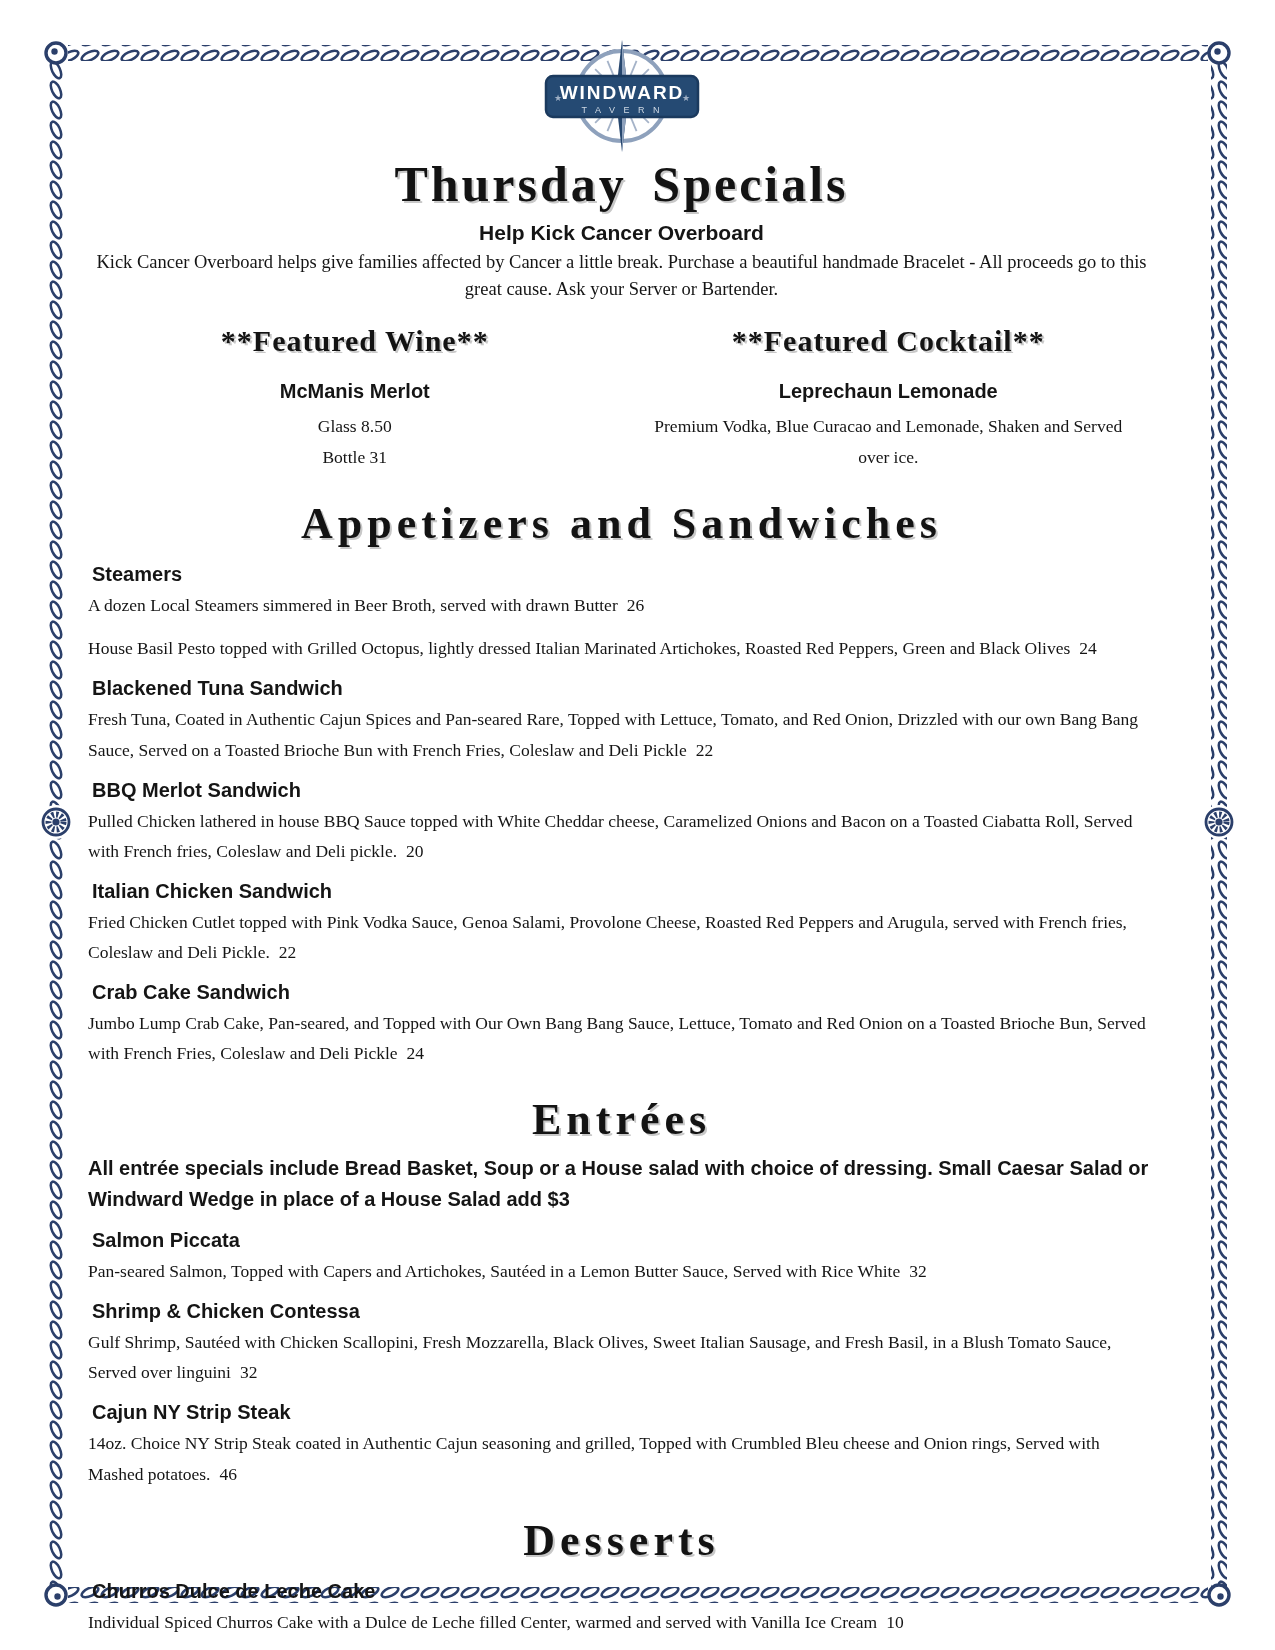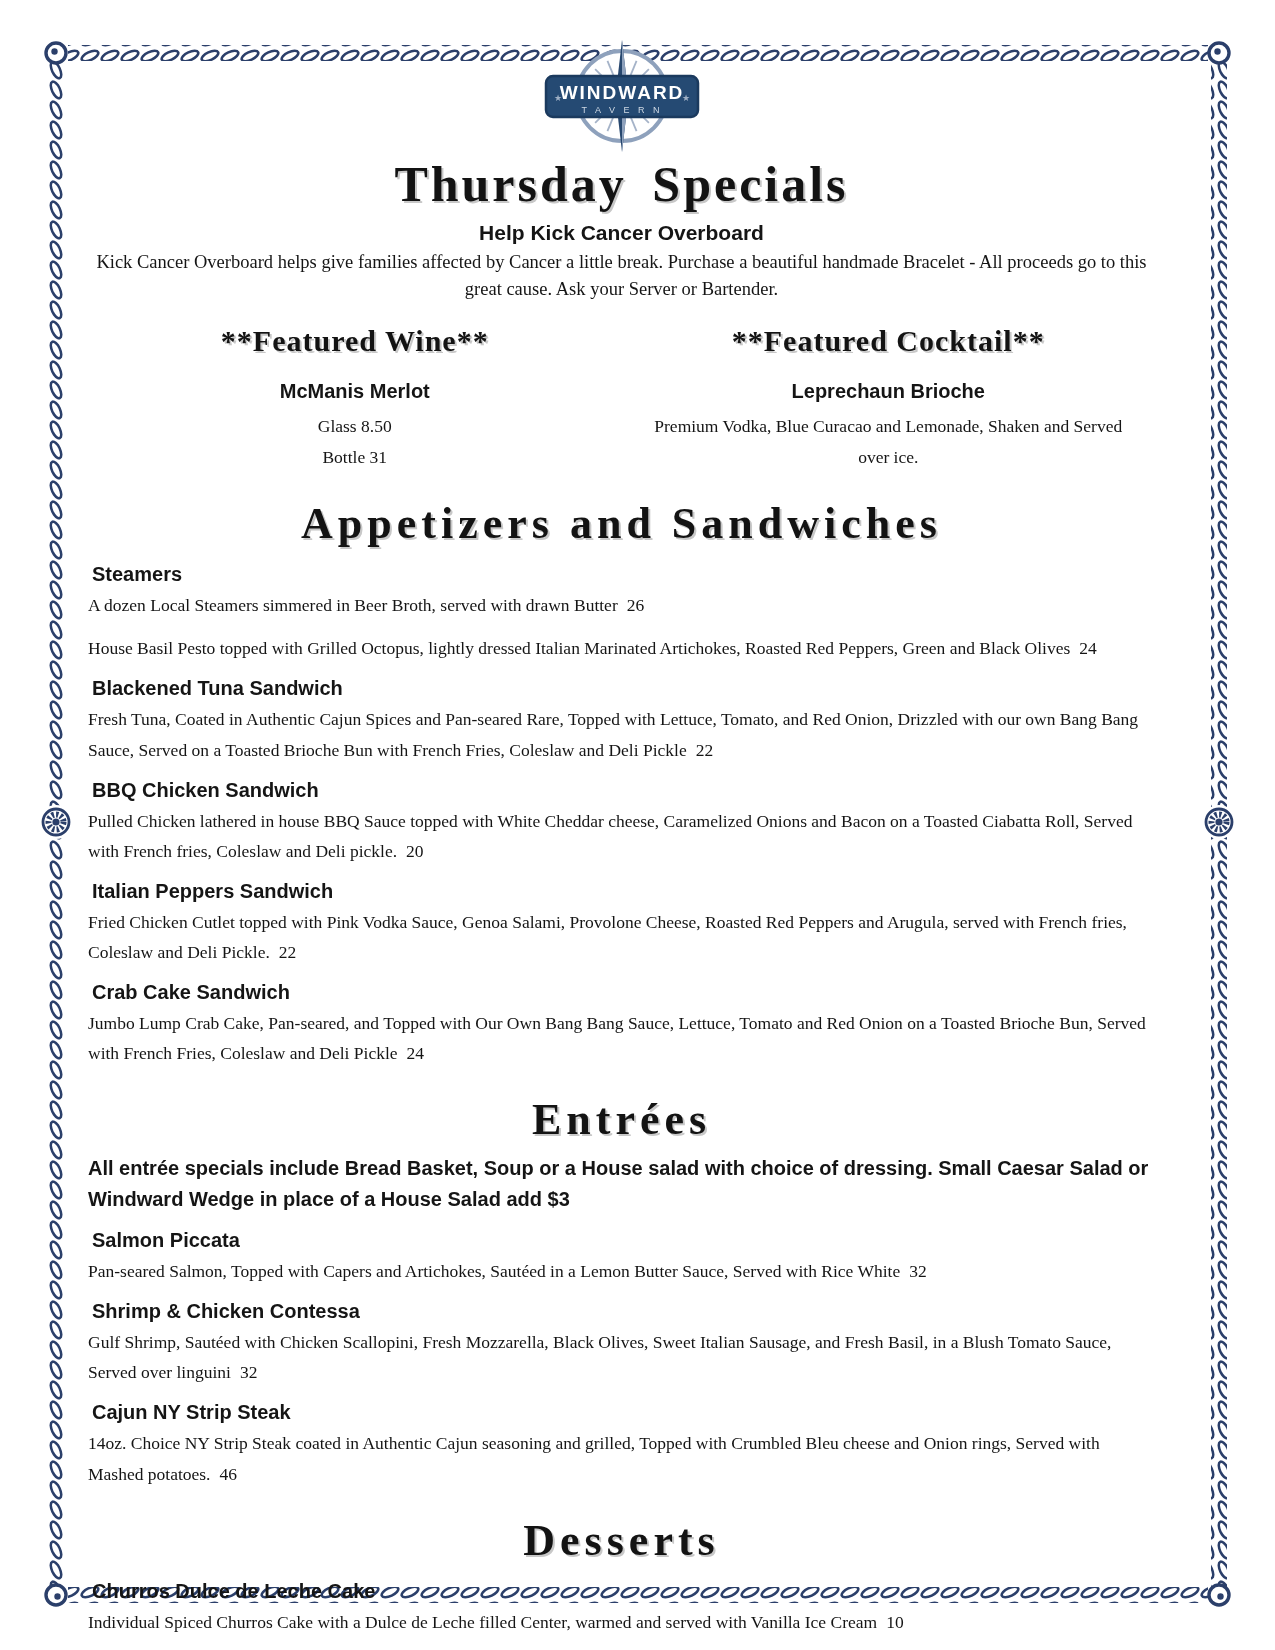--- a/index.html
+++ b/index.html
@@ -164,21 +164,21 @@
       <div class="featured-col">
         <h2 class="big-head featured-head">**Featured Wine**</h2>
         <div class="featured-name">McManis Merlot</div>
         <div class="featured-lines">
           <div>Glass 8.50</div>
           <div>Bottle 31</div>
         </div>
       </div>
       <div class="featured-col">
         <h2 class="big-head featured-head">**Featured Cocktail**</h2>
-        <div class="featured-name">Leprechaun Brioche</div>
+        <div class="featured-name">Leprechaun Lemonade</div>
         <div class="featured-lines">
           <div>Premium Vodka, Blue Curacao and Lemonade, Shaken and Served over ice.</div>
         </div>
       </div>
     </div>
 
     <div id="menu-sections">
         <section class="menu-section">
           <h2 class="big-head section-head">Appetizers and Sandwiches</h2>
           <div class="menu-item">
@@ -186,25 +186,25 @@
             <p class="item-desc"><span>A dozen Local Steamers simmered in Beer Broth, served with drawn Butter</span><span class="price">26</span></p>
           </div>
           <div class="menu-item">
             <p class="item-desc"><span>House Basil Pesto topped with Grilled Octopus, lightly dressed Italian Marinated Artichokes, Roasted Red Peppers, Green and Black Olives</span><span class="price">24</span></p>
           </div>
           <div class="menu-item">
             <h3 class="item-name">Blackened Tuna Sandwich</h3>
             <p class="item-desc"><span>Fresh Tuna, Coated in Authentic Cajun Spices and Pan-seared Rare, Topped with Lettuce, Tomato, and Red Onion, Drizzled with our own Bang Bang Sauce, Served on a Toasted Brioche Bun with French Fries, Coleslaw and Deli Pickle</span><span class="price">22</span></p>
           </div>
           <div class="menu-item">
-            <h3 class="item-name">BBQ Chicken Sandwich</h3>
+            <h3 class="item-name">BBQ Merlot Sandwich</h3>
             <p class="item-desc"><span>Pulled Chicken lathered in house BBQ Sauce topped with White Cheddar cheese, Caramelized Onions and Bacon on a Toasted Ciabatta Roll, Served with French fries, Coleslaw and Deli pickle.</span><span class="price">20</span></p>
           </div>
           <div class="menu-item">
-            <h3 class="item-name">Italian Peppers Sandwich</h3>
+            <h3 class="item-name">Italian Chicken Sandwich</h3>
             <p class="item-desc"><span>Fried Chicken Cutlet topped with Pink Vodka Sauce, Genoa Salami, Provolone Cheese, Roasted Red Peppers and Arugula, served with French fries, Coleslaw and Deli Pickle.</span><span class="price">22</span></p>
           </div>
           <div class="menu-item">
             <h3 class="item-name">Crab Cake Sandwich</h3>
             <p class="item-desc"><span>Jumbo Lump Crab Cake, Pan-seared, and Topped with Our Own Bang Bang Sauce, Lettuce, Tomato and Red Onion on a Toasted Brioche Bun, Served with French Fries, Coleslaw and Deli Pickle</span><span class="price">24</span></p>
           </div>
         </section>
         <section class="menu-section">
           <h2 class="big-head section-head">Entrées</h2>
           <p class="section-note">All entrée specials include Bread Basket, Soup or a House salad with choice of dressing. Small Caesar Salad or Windward Wedge in place of a House Salad add $3</p>

